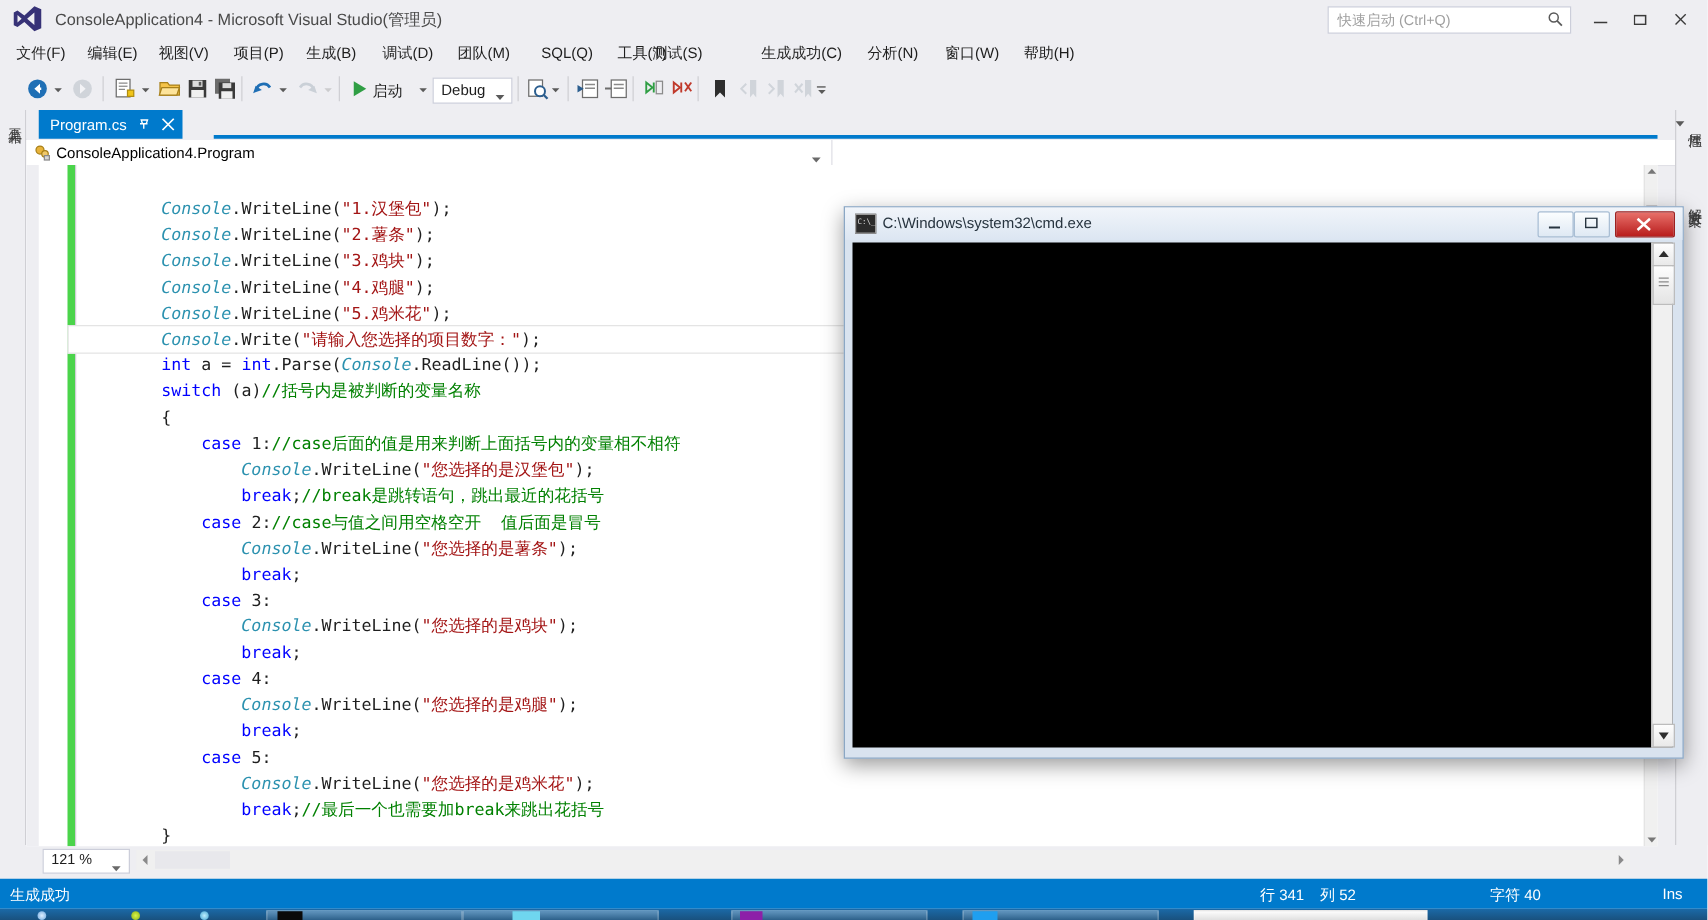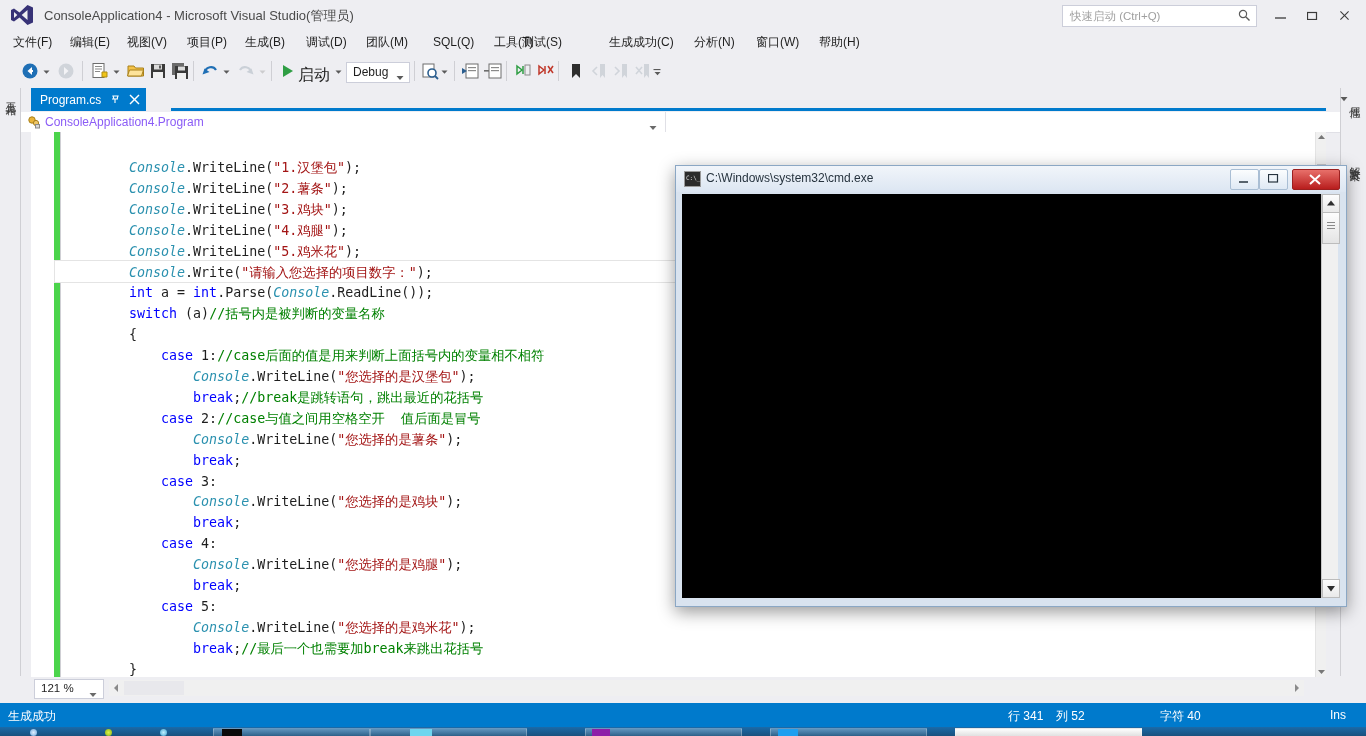--- a/index.html
+++ b/index.html
@@ -25,21 +25,21 @@
   
   .menubar{position:absolute;left:0;top:30px;width:1366px;height:24px;background:#eeeef2;}
   .menuitem{position:absolute;top:3px;height:18px;line-height:18px;font-size:12px;color:#1e1e1e;padding:0 5px;white-space:nowrap;}
 
   
   .toolbar{position:absolute;left:0;top:54px;width:1366px;height:34px;background:#eeeef2;}
   .tb-sep{position:absolute;top:7px;width:1px;height:20px;background:#cfcfd4;}
   .tb-ico{position:absolute;top:7px;width:20px;height:20px;}
   .tb-drop{position:absolute;top:13px;width:9px;height:9px;}
   .tb-drop svg{display:block;}
-  .tb-run-label{position:absolute;top:11px;font-size:16px;color:#1e1e1e;white-space:nowrap;}
+  .tb-run-label{position:absolute;top:11px;font-size:12px;color:#1e1e1e;white-space:nowrap;}
   .tb-combo{position:absolute;top:8px;height:19px;background:#fff;border:1px solid #ccceda;}
   .tb-combo .cv{position:absolute;left:6px;top:2px;font-size:12px;color:#1e1e1e;}
   .tb-combo .ca{position:absolute;right:5px;top:7px;}
 
   
   .leftdock{position:absolute;left:0;top:88px;width:20px;height:588px;background:#eeeef2;border-right:1px solid #cfcfd4;}
   .vtab{position:absolute;left:2px;top:6px;width:16px;font-size:11px;color:#3a3a3a;
         writing-mode:vertical-rl;text-orientation:upright;letter-spacing:1px;white-space:nowrap;}
 
   
@@ -56,21 +56,21 @@
   .tab-close{margin-left:8px;width:11px;height:11px;}
   .tabstrip-rest{position:absolute;left:150px;top:20px;width:1155px;height:3px;background:#007acc;}
   .tab-scroll{position:absolute;left:1318px;top:5px;}
 
   
   .navbar{position:absolute;left:21px;top:112px;width:1319px;height:20px;background:#fff;border-bottom:1px solid #e0e0e6;}
   .navpane{position:absolute;top:0;height:20px;}
   .nav-l{left:0;width:644px;border-right:1px solid #e0e0e6;}
   .nav-r{left:645px;width:640px;}
   .nav-ico{position:absolute;left:6px;top:3px;width:14px;height:14px;}
-  .nav-txt{position:absolute;left:24px;top:3px;font-size:12px;color:#8b5cf6;white-space:nowrap;}
+  .nav-txt{position:absolute;left:24px;top:3px;font-size:12px;color:#000000;white-space:nowrap;}
   .nav-arrow{position:absolute;right:8px;top:8px;}
 
   
   .editor{position:absolute;left:21px;top:132px;width:1305px;height:545px;background:#fff;overflow:hidden;}
   .edge-left{position:absolute;left:0;top:0;width:10px;height:545px;background:#eeeef2;}
   .change-bar{position:absolute;left:33px;top:0;width:6px;height:545px;background:#4bd44b;}
   .sel-margin{position:absolute;left:39px;top:0;width:1px;height:545px;background:#cfcfd4;}
   .code{position:absolute;left:44px;top:0;width:1250px;height:545px;
         font-family:"DejaVu Sans Mono","Liberation Mono",monospace;font-size:13.3px;line-height:20.9px;white-space:pre;}
   .ln{position:absolute;left:0;height:20.9px;white-space:pre;}
@@ -457,21 +457,21 @@
             <path d="M5 4 L9 8 L5 12 Z" fill="#8a8a8a"></path>
           </svg>
       </div>
     </div>
   </div>
 
   <div class="statusbar">
     <div class="st-txt" style="left:8px">生成成功</div>
     <div class="st-txt" style="left:1008px">行 341</div>
     <div class="st-txt" style="left:1056px">列 52</div>
-    <div class="st-txt" style="left:1160px">字符 40</div>
+    <div class="st-txt" style="left:1192px">字符 40</div>
     <div class="st-txt" style="left:1330px">Ins</div>
   </div>
 
   <div class="taskbar">
     <div class="tb-dot" style="left:30px;background:radial-gradient(circle,#dfefff,#6ba6dd);"></div>
     <div class="tb-dot" style="left:105px;background:radial-gradient(circle,#d9f44a,#8ab015);"></div>
     <div class="tb-dot" style="left:160px;background:radial-gradient(circle,#bfefff,#3fa3d0);"></div>
     <div class="tb-item" style="left:213px;width:155px;"></div>
     <div class="tb-item" style="left:370px;width:155px;"></div>
     <div class="tb-item" style="left:585px;width:155px;"></div>

